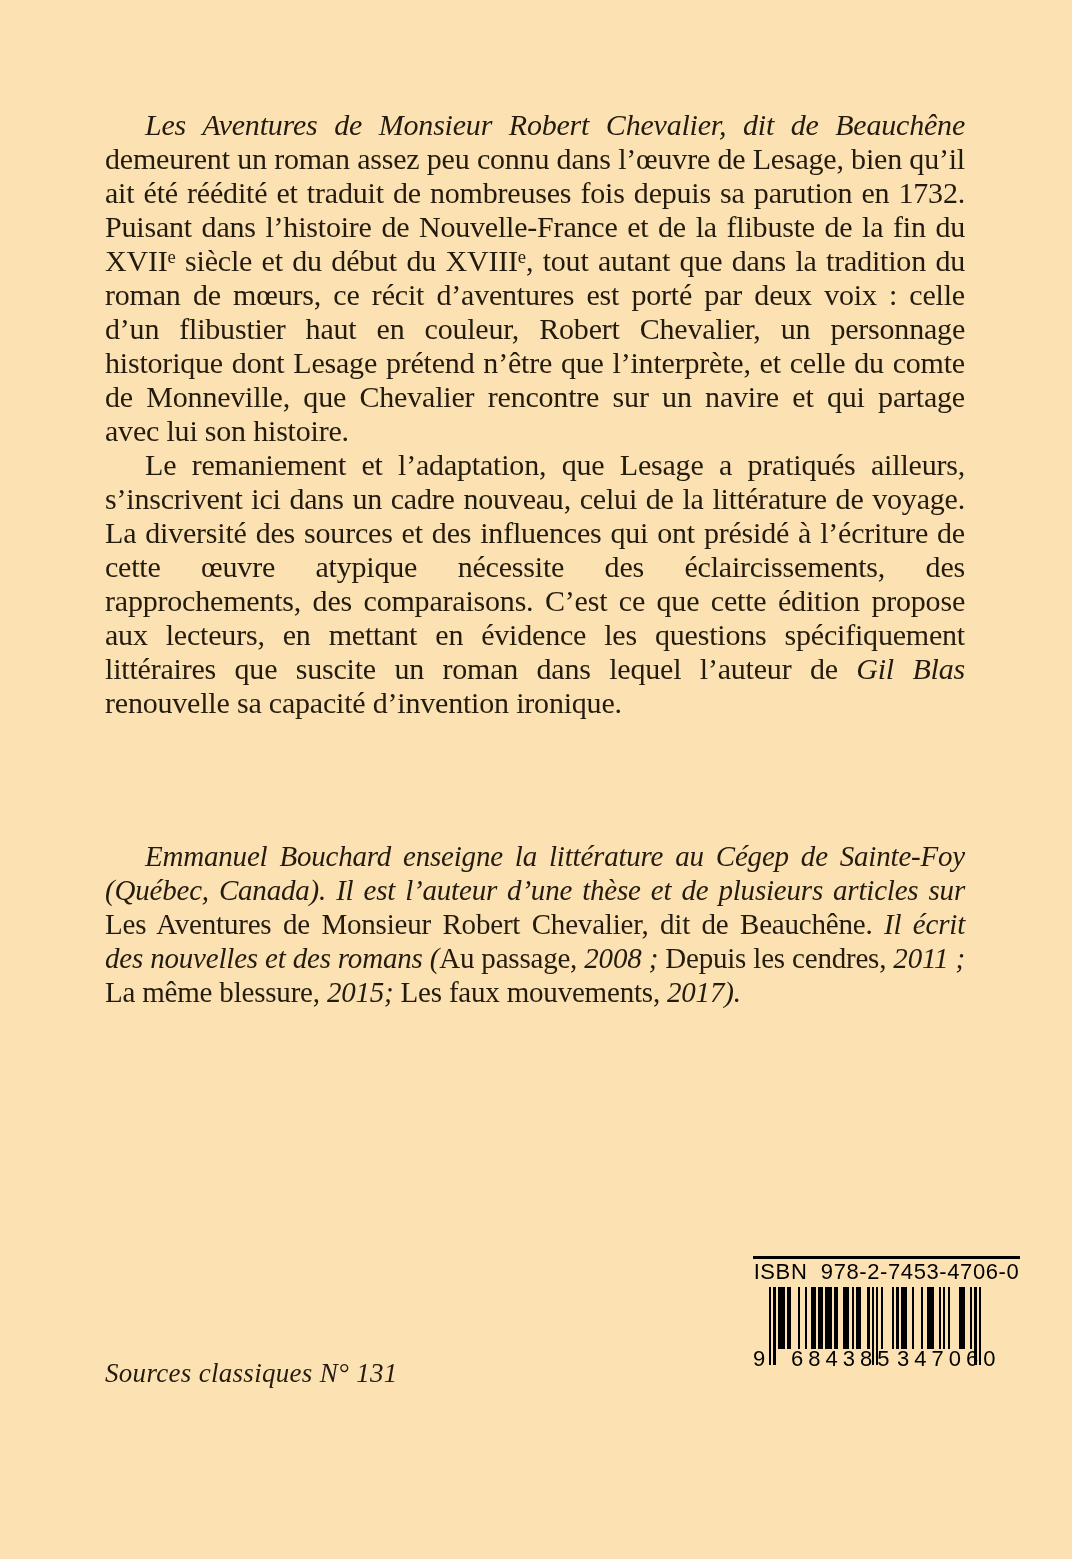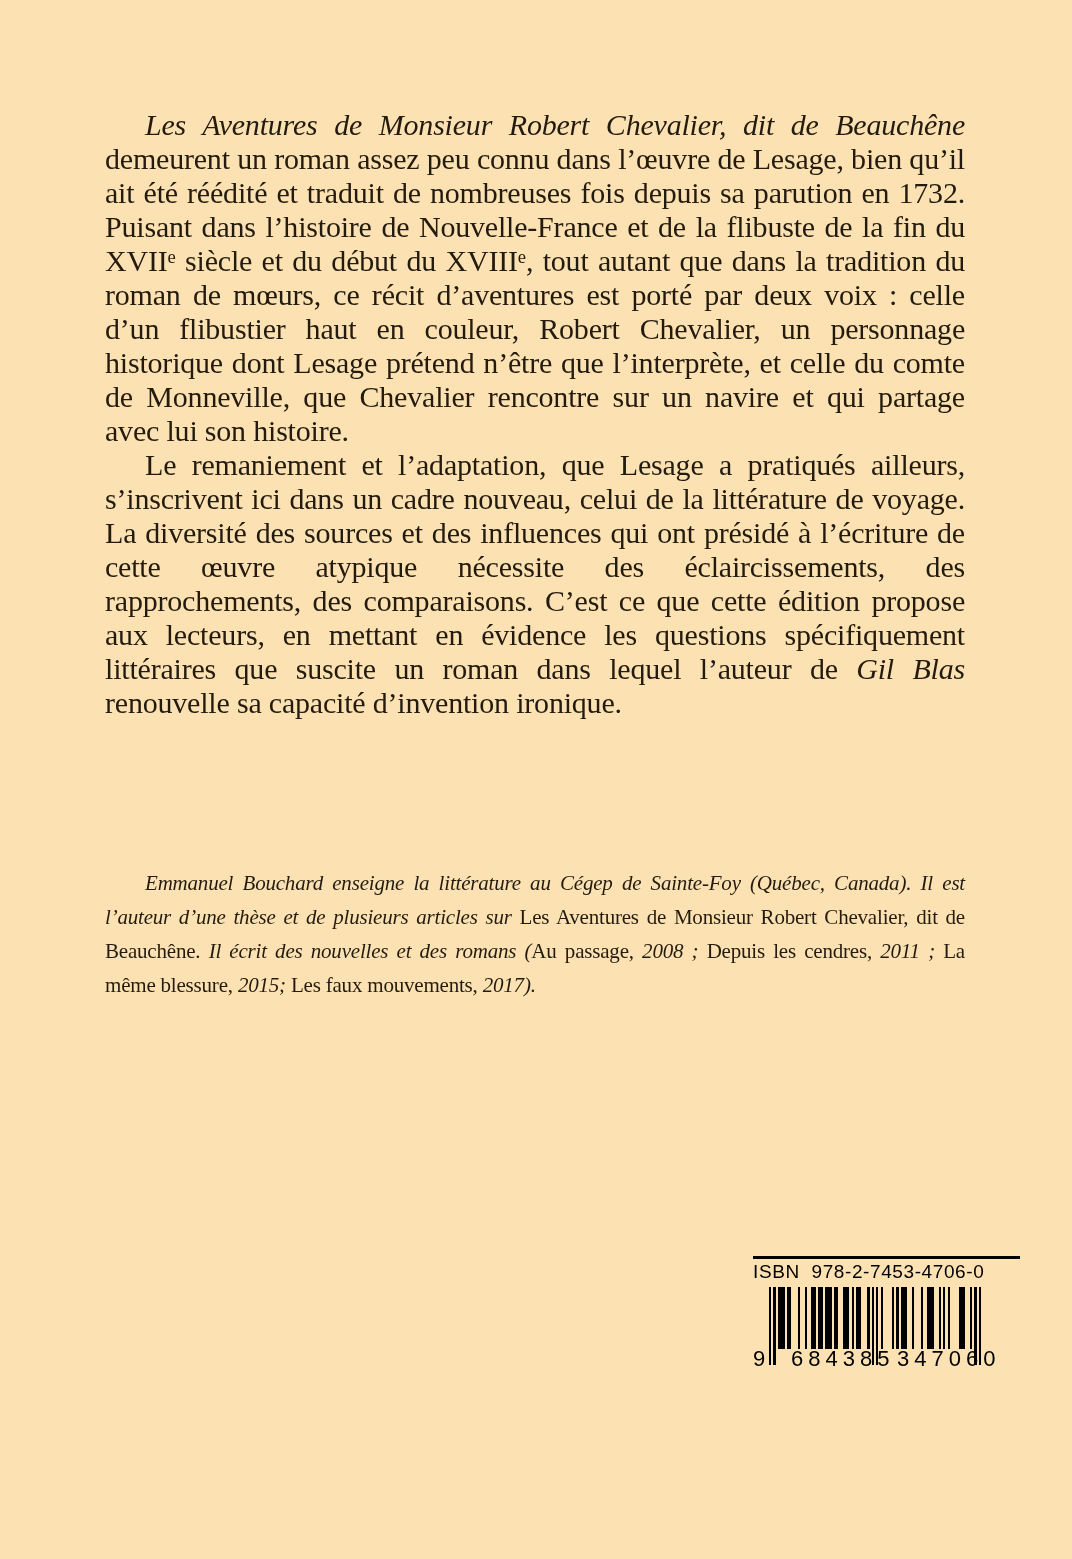--- a/index.html
+++ b/index.html
@@ -23,23 +23,23 @@
     left:105px; top:108px;
     width:860px;
     font-size:30px;
     line-height:34px;
     text-align:justify;
     letter-spacing:-0.2px;
   }
   .blurb p{text-indent:40px;}
   .bio{
     position:absolute;
-    left:105px; top:866px;
+    left:105px; top:839px;
     width:860px;
-    font-size:21px;
+    font-size:29px;
     line-height:34px;
     text-align:justify;
     letter-spacing:-0.2px;
   }
   .bio p{text-indent:40px;font-style:italic;}
   .ri{font-style:italic;}
   .rr{font-style:normal;}
   .rsup{
     font-size:0.62em;
     line-height:0;
@@ -55,21 +55,22 @@
   }
   .barcode-box{
     position:absolute;
     left:753px; top:1256px;
     width:267px;
     border-top:3px solid var(--barcode);
     font-family:"Liberation Sans", sans-serif;
     color:var(--barcode);
   }
   .isbn-label{
-    font-size:19px;
+    text-align:center;
+    font-size:22px;
     line-height:26px;
     letter-spacing:0.6px;
     white-space:pre;
   }
   .ean{
     position:relative;
     margin-top:2px;
     padding-left:16px;
     height:90px;
   }
@@ -92,20 +93,21 @@
 
   <section class="blurb">
     <p><span class="ri">Les Aventures de Monsieur Robert Chevalier, dit de Beauchêne</span><span class="rr"> demeurent un roman assez peu connu dans l’œuvre de Lesage, bien qu’il ait été réédité et traduit de nombreuses fois depuis sa parution en 1732. Puisant dans l’histoire de Nouvelle-France et de la flibuste de la fin du XVII</span><span class="rsup">e</span><span class="rr"> siècle et du début du XVIII</span><span class="rsup">e</span><span class="rr">, tout autant que dans la tradition du roman de mœurs, ce récit d’aventures est porté par deux voix : celle d’un flibustier haut en couleur, Robert Chevalier, un personnage historique dont Lesage prétend n’être que l’interprète, et celle du comte de Monneville, que Chevalier rencontre sur un navire et qui partage avec lui son histoire.</span></p>
     <p><span class="rr">Le remaniement et l’adaptation, que Lesage a pratiqués ailleurs, s’inscrivent ici dans un cadre nouveau, celui de la littérature de voyage. La diversité des sources et des influences qui ont présidé à l’écriture de cette œuvre atypique nécessite des éclaircissements, des rapprochements, des comparaisons. C’est ce que cette édition propose aux lecteurs, en mettant en évidence les questions spécifiquement littéraires que suscite un roman dans lequel l’auteur de </span><span class="ri">Gil Blas</span><span class="rr"> renouvelle sa capacité d’invention ironique.</span></p>
   </section>
 
   <section class="bio">
     <p><span class="ri">Emmanuel Bouchard enseigne la littérature au Cégep de Sainte-Foy (Québec, Canada). Il est l’auteur d’une thèse et de plusieurs articles sur </span><span class="rr">Les Aventures de Monsieur Robert Chevalier, dit de Beauchêne.</span><span class="ri"> Il écrit des nouvelles et des romans (</span><span class="rr">Au passage,</span><span class="ri"> 2008 ; </span><span class="rr">Depuis les cendres,</span><span class="ri"> 2011 ; </span><span class="rr">La même blessure,</span><span class="ri"> 2015; </span><span class="rr">Les faux mouvements,</span><span class="ri"> 2017).</span></p>
   </section>
 
+  <div class="collection">Sources classiques N° 131</div>
 
   <div class="barcode-box">
     <div class="isbn-label">ISBN  978-2-7453-4706-0</div>
     <div class="ean">
       <svg viewBox="0 0 95 78" width="212" height="78" preserveAspectRatio="none" aria-hidden="true">
           <rect x="0" y="0" width="1.05" height="78"></rect>
           <rect x="2" y="0" width="1.05" height="78"></rect>
           <rect x="4" y="0" width="1.05" height="62"></rect>
           <rect x="5" y="0" width="1.05" height="62"></rect>
           <rect x="6" y="0" width="1.05" height="62"></rect>

